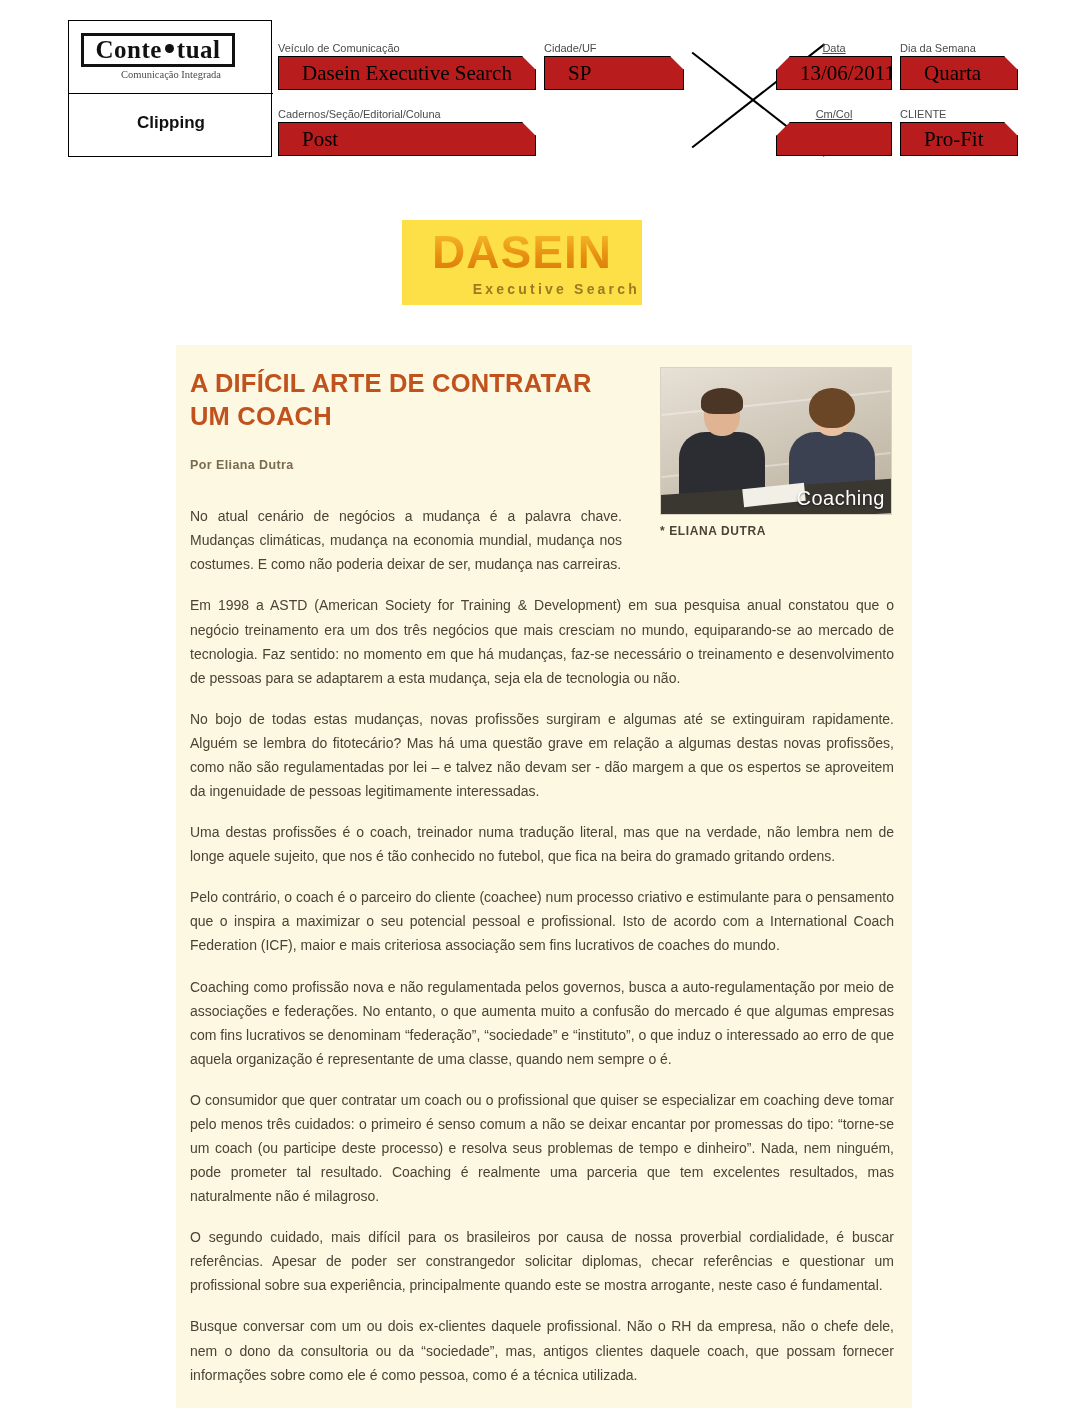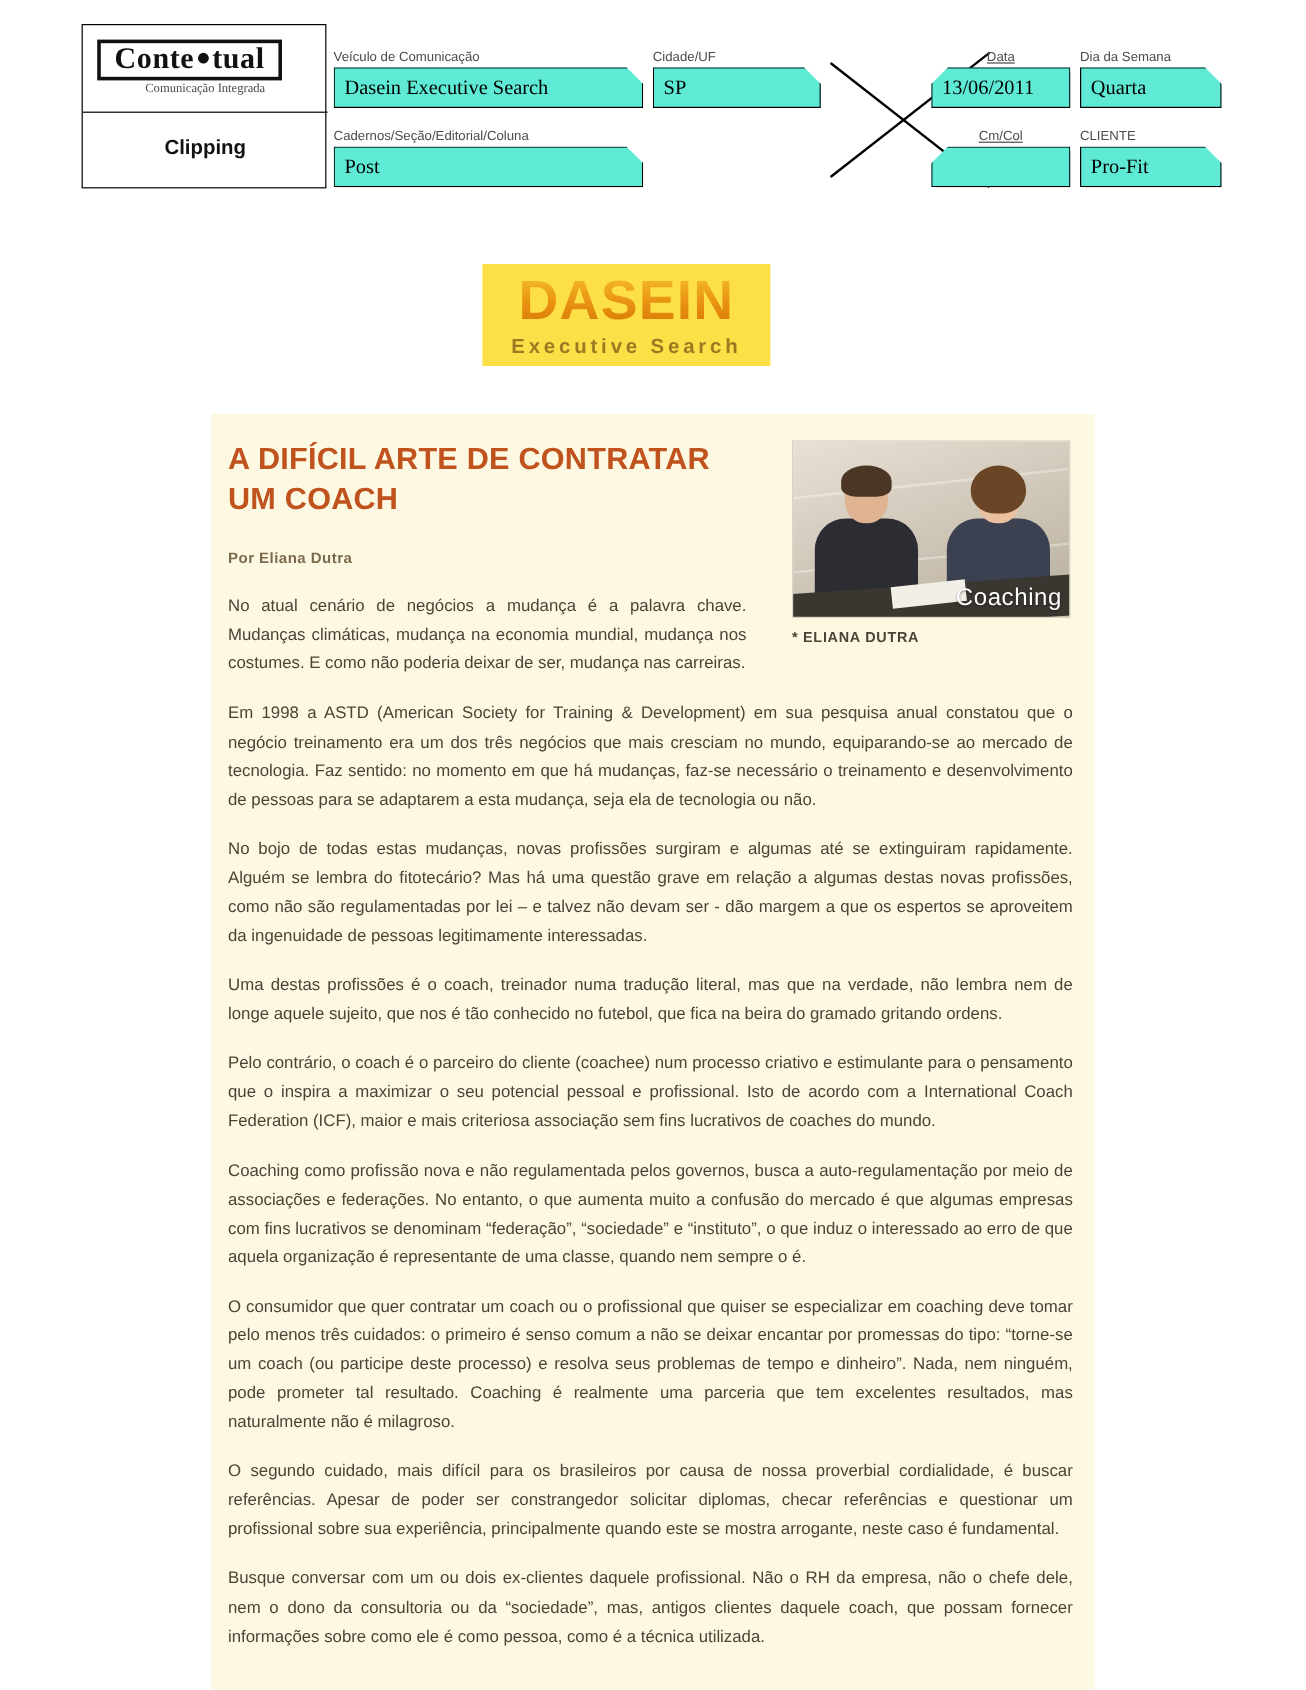--- a/index.html
+++ b/index.html
@@ -96,26 +96,26 @@
   }
   .field .flabel {
     font-size: 11px;
     color: #4b4b4b;
     margin-bottom: 2px;
     white-space: nowrap;
     font-family: "Liberation Sans", sans-serif;
   }
   .field .fbox {
     border: 1px solid #000;
-    background: #5eead4;
+    background: #b91c1c;
     box-sizing: border-box;
     box-shadow: 4px 4px 0 #000;
     font-family: "Liberation Serif", serif;
-    font-size: 17px;
-    padding: 5px 8px;
+    font-size: 21px;
+    padding: 5px 23px;
     height: 34px;
     display: flex;
     align-items: center;
     overflow: hidden;
     white-space: nowrap;
   }
   
   .cut-tr .fbox {
     clip-path: polygon(0 0, calc(100% - 14px) 0, 100% 14px, 100% 100%, 0 100%);
   }
@@ -171,25 +171,25 @@
     font-size: 46px;
     letter-spacing: 1px;
     text-align: center;
     background: linear-gradient(180deg, #f7c12b 0%, #e89112 55%, #d97a06 100%);
     -webkit-background-clip: text;
     background-clip: text;
     color: transparent;
     line-height: 1;
   }
   .dasein .d-sub {
-    font-size: 17px;
+    font-size: 14px;
     letter-spacing: 3.2px;
     text-align: right;
     color: #9b7a22;
-    padding-right: 24px;
+    padding-right: 2px;
     margin-top: 6px;
     font-weight: bold;
   }
 
   
   .article {
     position: absolute;
     left: 176px;
     top: 345px;
     width: 736px;
@@ -206,21 +206,21 @@
     color: #c0521d;
     letter-spacing: 0.2px;
     width: 440px;
     margin: 0 0 26px 0;
   }
   .art-author {
     font-size: 12.5px;
     font-weight: bold;
     color: #7b6b4e;
     letter-spacing: 0.4px;
-    margin: 0 0 20px 0;
+    margin: 0 0 32px 0;
   }
   .art-body p {
     font-size: 14px;
     line-height: 1.72;
     color: #4a4336;
     text-align: justify;
     margin: 0 0 17px 0;
   }
   .art-body p.narrow {
     width: 432px;

